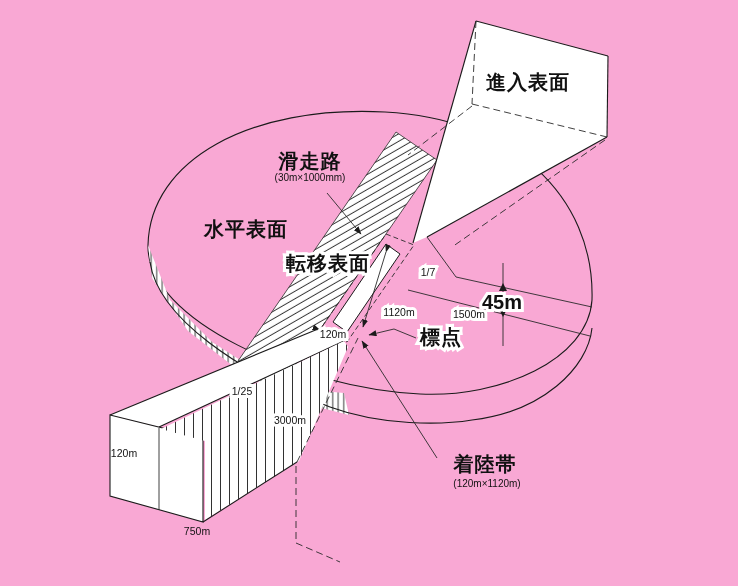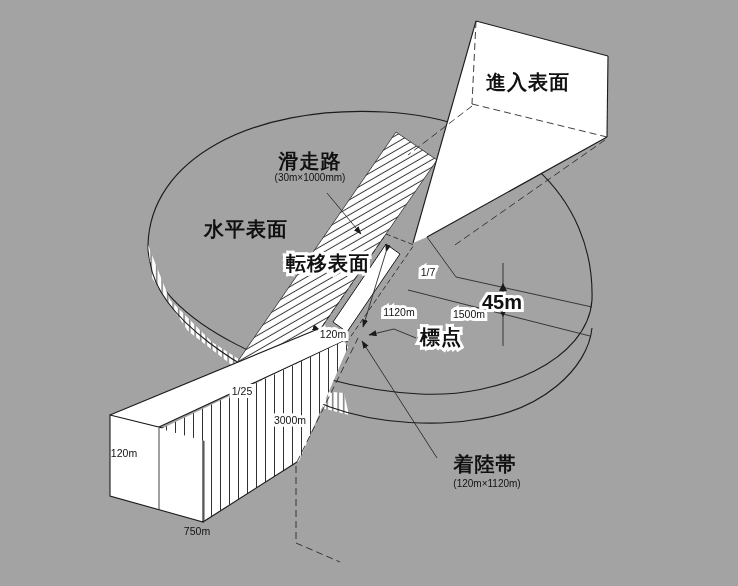--- a/index.html
+++ b/index.html
@@ -1,16 +1,16 @@
 <!DOCTYPE html>
 <html><head>
 <meta charset="utf-8">
 <style>
   html,body{margin:0;padding:0;background:#ffffff;}
-  .stage{width:738px;height:586px;position:relative;background:#a3a3a3;overflow:hidden;}
+  .stage{width:738px;height:586px;position:relative;background:#f9a8d4;overflow:hidden;}
   svg{display:block;}
   text{font-family:"Liberation Sans","DejaVu Sans",sans-serif;fill:#111;}
   .cjk{font-size:20px;font-weight:bold;letter-spacing:1px;}
   .big{font-size:20px;font-weight:bold;}
   .sm{font-size:10.5px;}
   .xs{font-size:10px;}
   .halo{stroke:#fff;stroke-width:6px;paint-order:stroke;}
   .ln{stroke:#1b1b1b;stroke-width:1.1;fill:none;}
   .thin{stroke:#2a2a2a;stroke-width:0.9;fill:none;}
   .dash{stroke-dasharray:7,4;}

